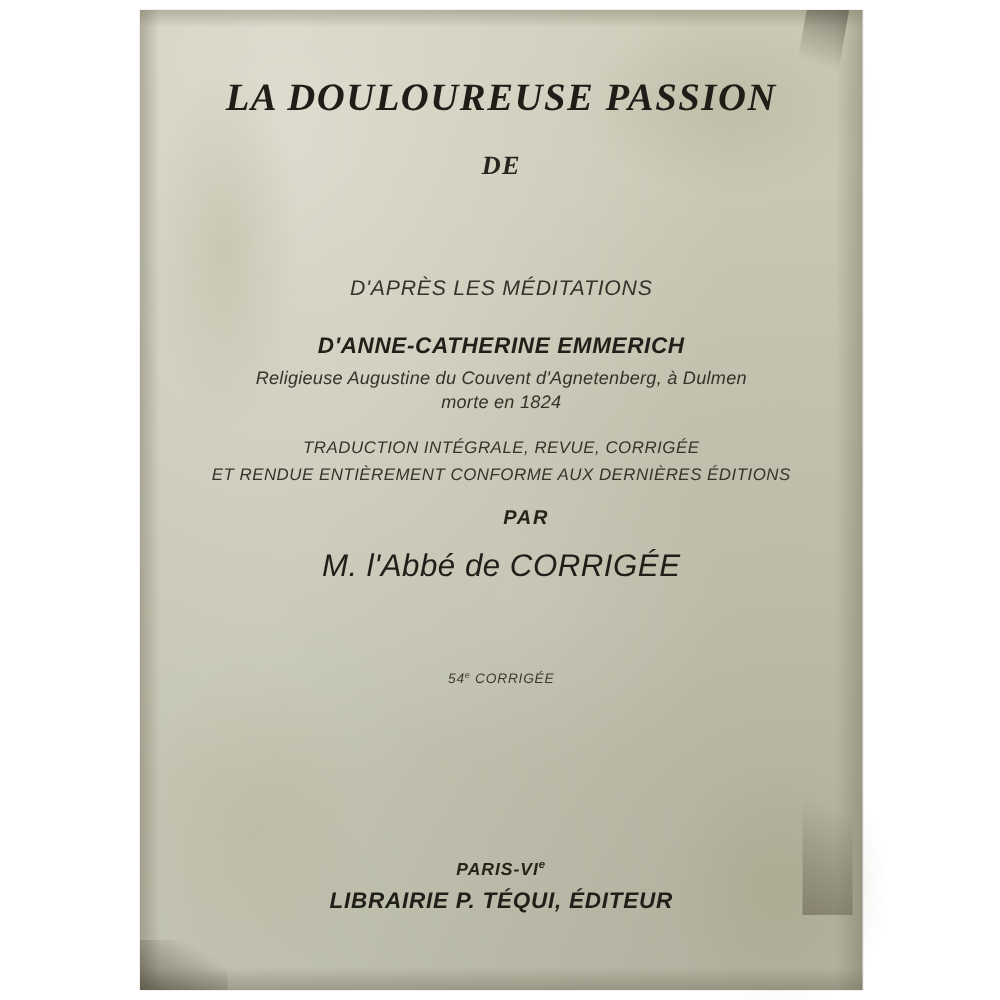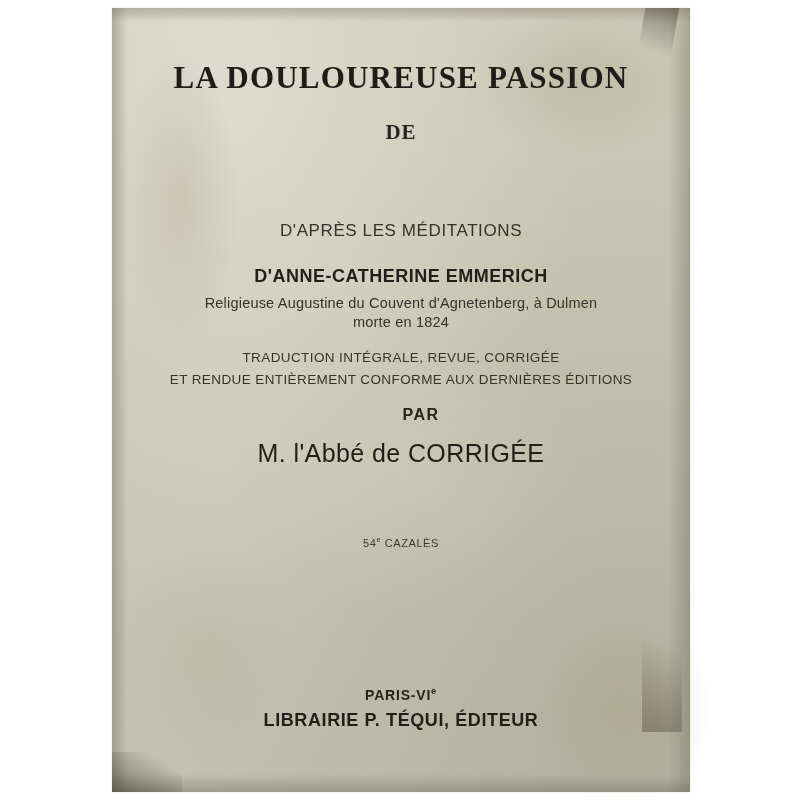--- a/index.html
+++ b/index.html
@@ -12,20 +12,21 @@
     height: 800px;
     overflow: hidden;
     font-family: "Liberation Sans", sans-serif;
   }
 
   #page {
     position: relative;
     width: 800px;
     height: 800px;
     background: #ffffff;
+    font-style: italic;
   }
 
   
   #cover {
     position: absolute;
     left: 112px;
     top: 8px;
     width: 578px;
     height: 784px;
     background:
@@ -250,21 +251,21 @@
       <div class="line trad1">TRADUCTION INTÉGRALE, REVUE, CORRIGÉE</div>
 
       <div class="line trad2">ET RENDUE ENTIÈREMENT CONFORME AUX DERNIÈRES ÉDITIONS</div>
 
       <div class="line par">PAR</div>
 
       <div class="line translator">M. l'Abbé de CORRIGÉE</div>
 
       <div class="line edition">
         <span>54</span><span class="sup">e</span>
-        <span>CAZALÈS</span>
+        <span>CORRIGÉE</span>
       </div>
 
       <div class="line pub-city">
         <span>PARIS-VI</span><span class="sup">e</span>
       </div>
 
       <div class="line pub-name">LIBRAIRIE P. TÉQUI, ÉDITEUR</div>
 
 
     </div>

